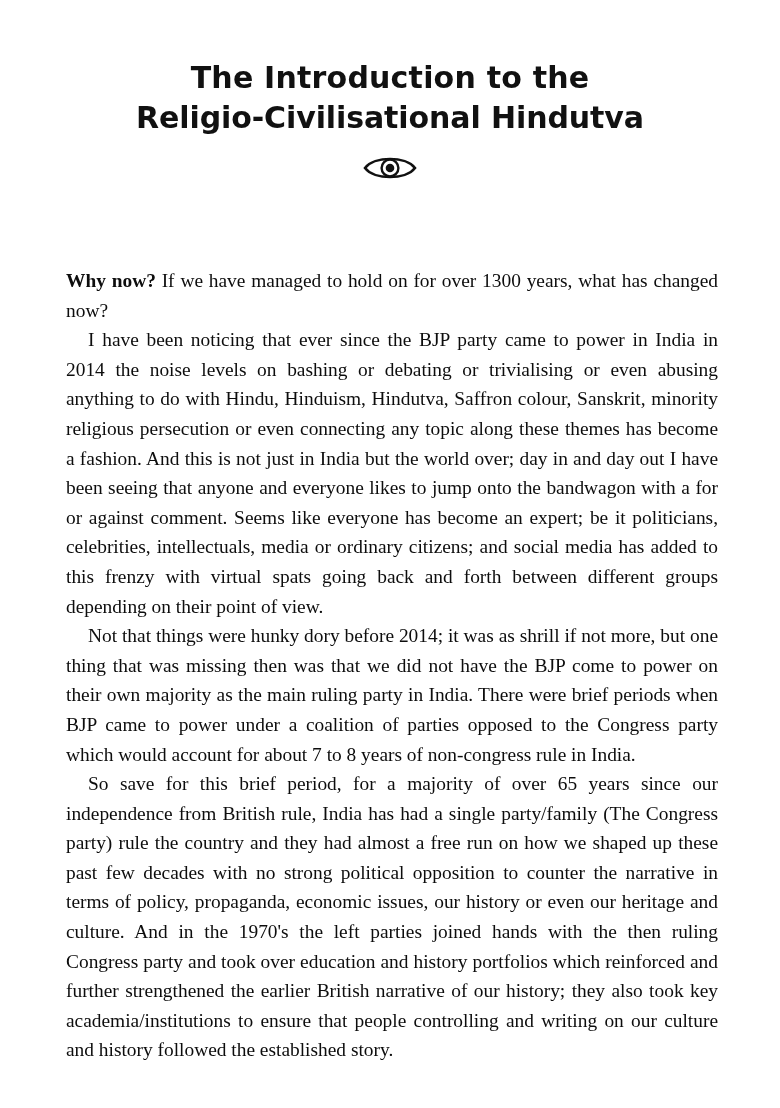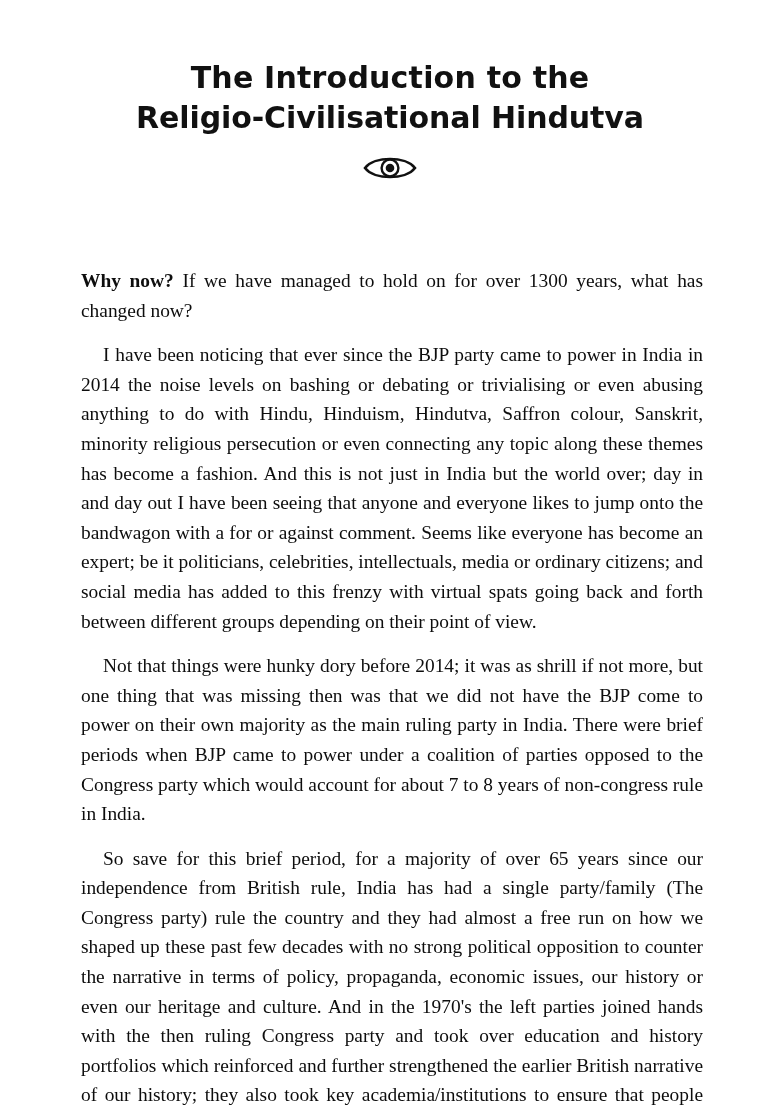--- a/index.html
+++ b/index.html
@@ -53,21 +53,21 @@
     padding-left: 66px;
     padding-right: 62px;
   }
   .para {
     font-family: "Liberation Serif", "DejaVu Serif", serif;
     font-size: 19.4px;
     line-height: 29.6px;
     color: #0d0d0d;
     text-align: justify;
     text-justify: inter-word;
-    margin: 15px;
+    margin: 0;
     hyphens: none;
     -webkit-hyphens: none;
   }
   .para + .para {
     margin-top: 0;
   }
   .para.indent {
     text-indent: 22px;
   }
   .para .lead {

